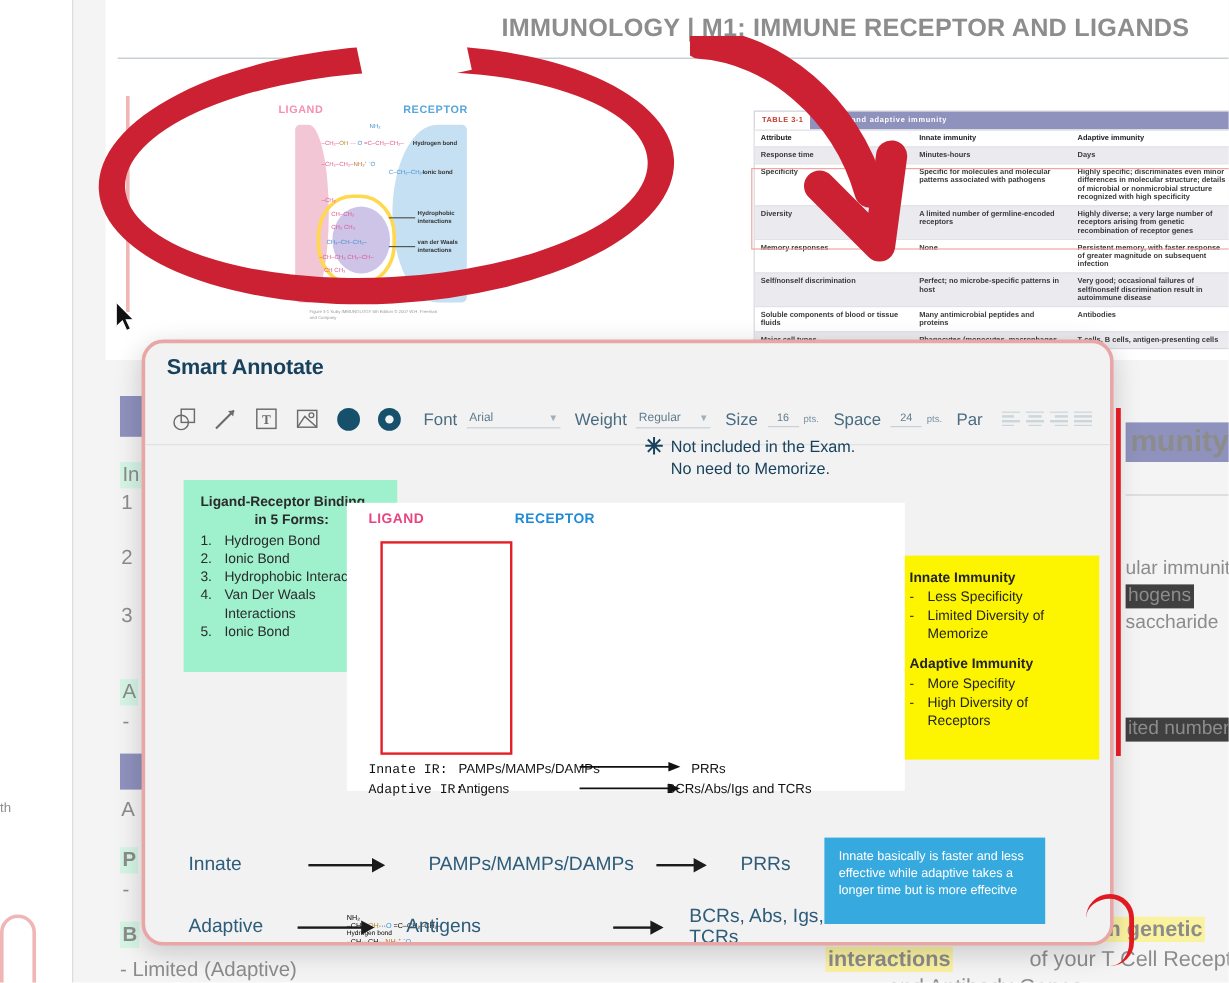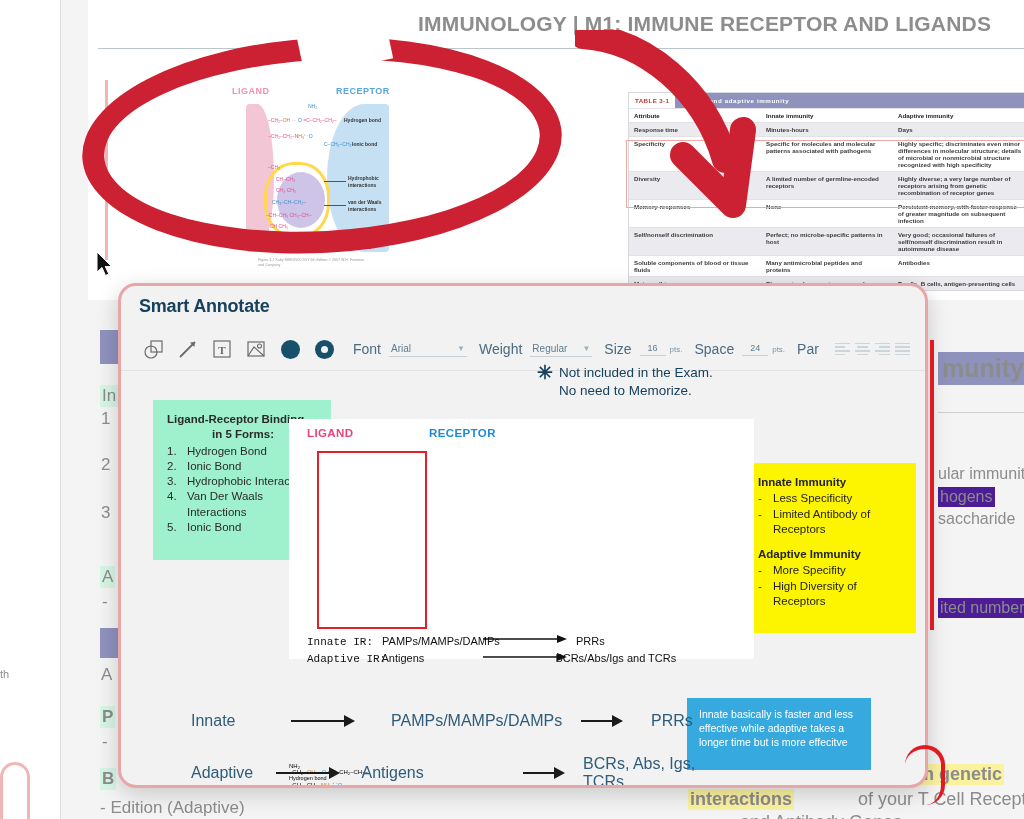--- a/index.html
+++ b/index.html
@@ -89,21 +89,21 @@
   .bg-table .c2 { width:33%; padding:3px 5px; font-weight:bold;}
   .bg-table .c3 { width:34%; padding:3px 5px; font-weight:bold;}
   .bg-table-hl {
     position:absolute; left:626px; top:140px; width:406px; height:68px;
     border:1.5px solid #f1a7a1; pointer-events:none;
   }
 
   
   .hl-purple { background:#8e92bd; color:#fff; font-weight:bold; }
   .hl-mint { background:#d5f5e5; }
-  .hl-cyan { background:#4c1d95; }
+  .hl-cyan { background:#404040; }
   .hl-yellow { background:#fbf2a0; }
   .bg-txt { position:absolute; color:#8c8c8c; white-space:nowrap; }
 
   
   .marker-ellipse {
     position:absolute; left:82px; top:38px; width:480px; height:215px;
     border:22px solid #cc2132; border-radius:50%;
     transform: rotate(-3deg);
   }
   .marker-ellipse-gap {
@@ -191,21 +191,21 @@
   .img-card .redbox {
     position:absolute; border:2.2px solid #e41f26;
   }
   .ir-lines {
     position:absolute; left:186px; top:348px; font-size:11px; color:#111;
     line-height:1.45; white-space:nowrap;
   }
   .ir-lines .lbl { display:inline-block; width:72px;font-family:Liberation Mono, monospace; }
 
   .flow { position:absolute; left:36px; top:415px; width:560px; font-size:16px; color:#2e5c7a; }
-  .flow .row { display:flex; align-items:center; height:40px;margin-left:34px; }
+  .flow .row { display:flex; align-items:center; height:40px; }
   .flow .cell-a { width:100px; }
   .flow .cell-arrow { width:100px; display:flex; align-items:center; }
   .flow .cell-b { width:190px; }
   .flow .cell-arrow2 { width:70px; display:flex; align-items:center; }
   .flow .cell-c { }
   .arrow-line { position:relative; height:2px; background:#1b1b1b; width:62px; }
   .arrow-line:after {
     content:""; position:absolute; right:-2px; top:-5px;
     border-left:11px solid #1b1b1b; border-top:6px solid transparent; border-bottom:6px solid transparent;
   }
@@ -315,21 +315,21 @@
   <div class="bg-txt" style="left:101px; top:409px; font-size:17px;">1</div>
   <div class="bg-txt" style="left:101px; top:455px; font-size:17px;">2</div>
   <div class="bg-txt" style="left:101px; top:503px; font-size:17px;">3</div>
   <div class="bg-txt hl-mint" style="left:100px; top:566px; font-size:17px; padding:1px 2px;">A</div>
   <div class="bg-txt" style="left:102px; top:592px; font-size:17px;">-</div>
   <div class="bg-txt hl-purple" style="left:100px; top:628px; width:22px; height:30px;"></div>
   <div class="bg-txt" style="left:101px; top:665px; font-size:17px;">A</div>
   <div class="bg-txt hl-mint" style="left:100px; top:706px; font-size:17px; padding:1px 2px; font-weight:bold;">P</div>
   <div class="bg-txt" style="left:102px; top:732px; font-size:17px;">-</div>
   <div class="bg-txt hl-mint" style="left:100px; top:768px; font-size:17px; padding:1px 2px; font-weight:bold;">B</div>
-  <div class="bg-txt" style="left:100px; top:798px; font-size:17px;">- Edition (Adaptive)</div>
+  <div class="bg-txt" style="left:100px; top:798px; font-size:17px;">- Limited (Adaptive)</div>
   <div class="bg-txt" style="left:0px; top:668px; font-size:11px;">th</div>
 
   <div class="bg-txt hl-yellow" style="left:916px; top:764px; font-size:18px; font-weight:bold; padding:0 2px;">m genetic</div>
   <div class="bg-txt hl-yellow" style="left:688px; top:789px; font-size:18px; font-weight:bold; padding:0 2px;">interactions</div>
   <div class="bg-txt" style="left:858px; top:789px; font-size:18px;">of your T Cell Receptor</div>
   <div class="bg-txt" style="left:740px; top:812px; font-size:18px;">and Antibody Genes</div>
 
   <div style="position:absolute; left:0px; top:762px; width:30px; height:100px; border:3px solid #f0b6b6; border-radius:18px;"></div>
 
   <div class="marker-ellipse"></div>
@@ -474,21 +474,21 @@
 
     <div class="note note-yellow">
       <div class="hd">Innate Immunity</div>
       <ul>
         <li>
             <span class="dash">-</span>
             <span>Less Specificity</span>
           </li>
         <li>
             <span class="dash">-</span>
-            <span>Limited Antibody of Receptors</span>
+            <span>Limited Diversity of Memorize</span>
           </li>
       </ul>
       <div class="hd">Adaptive Immunity</div>
       <ul>
         <li>
             <span class="dash">-</span>
             <span>More Specifity</span>
           </li>
         <li>
             <span class="dash">-</span>

